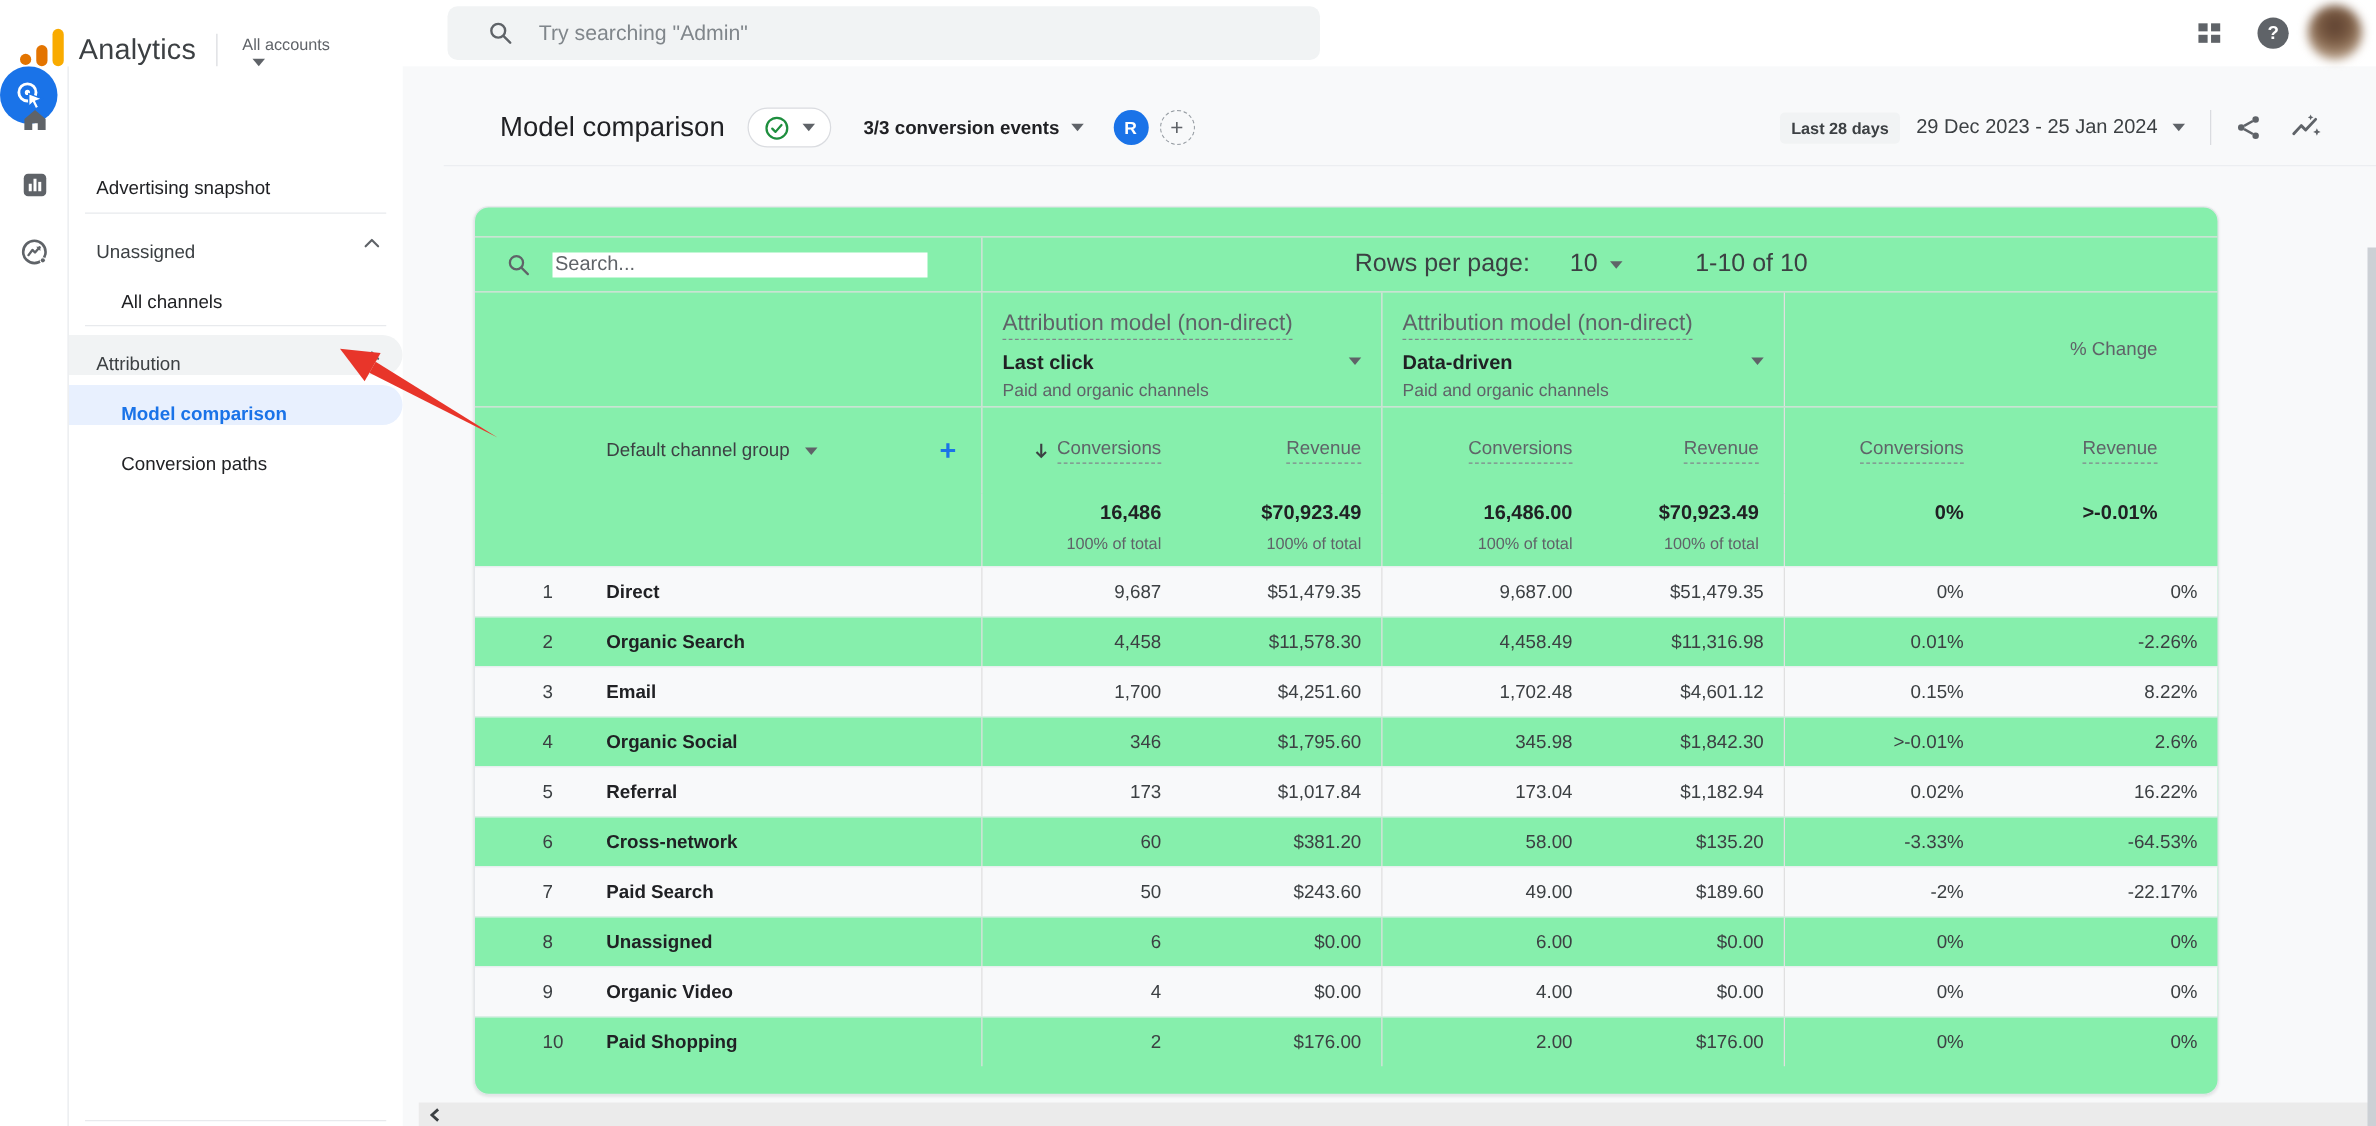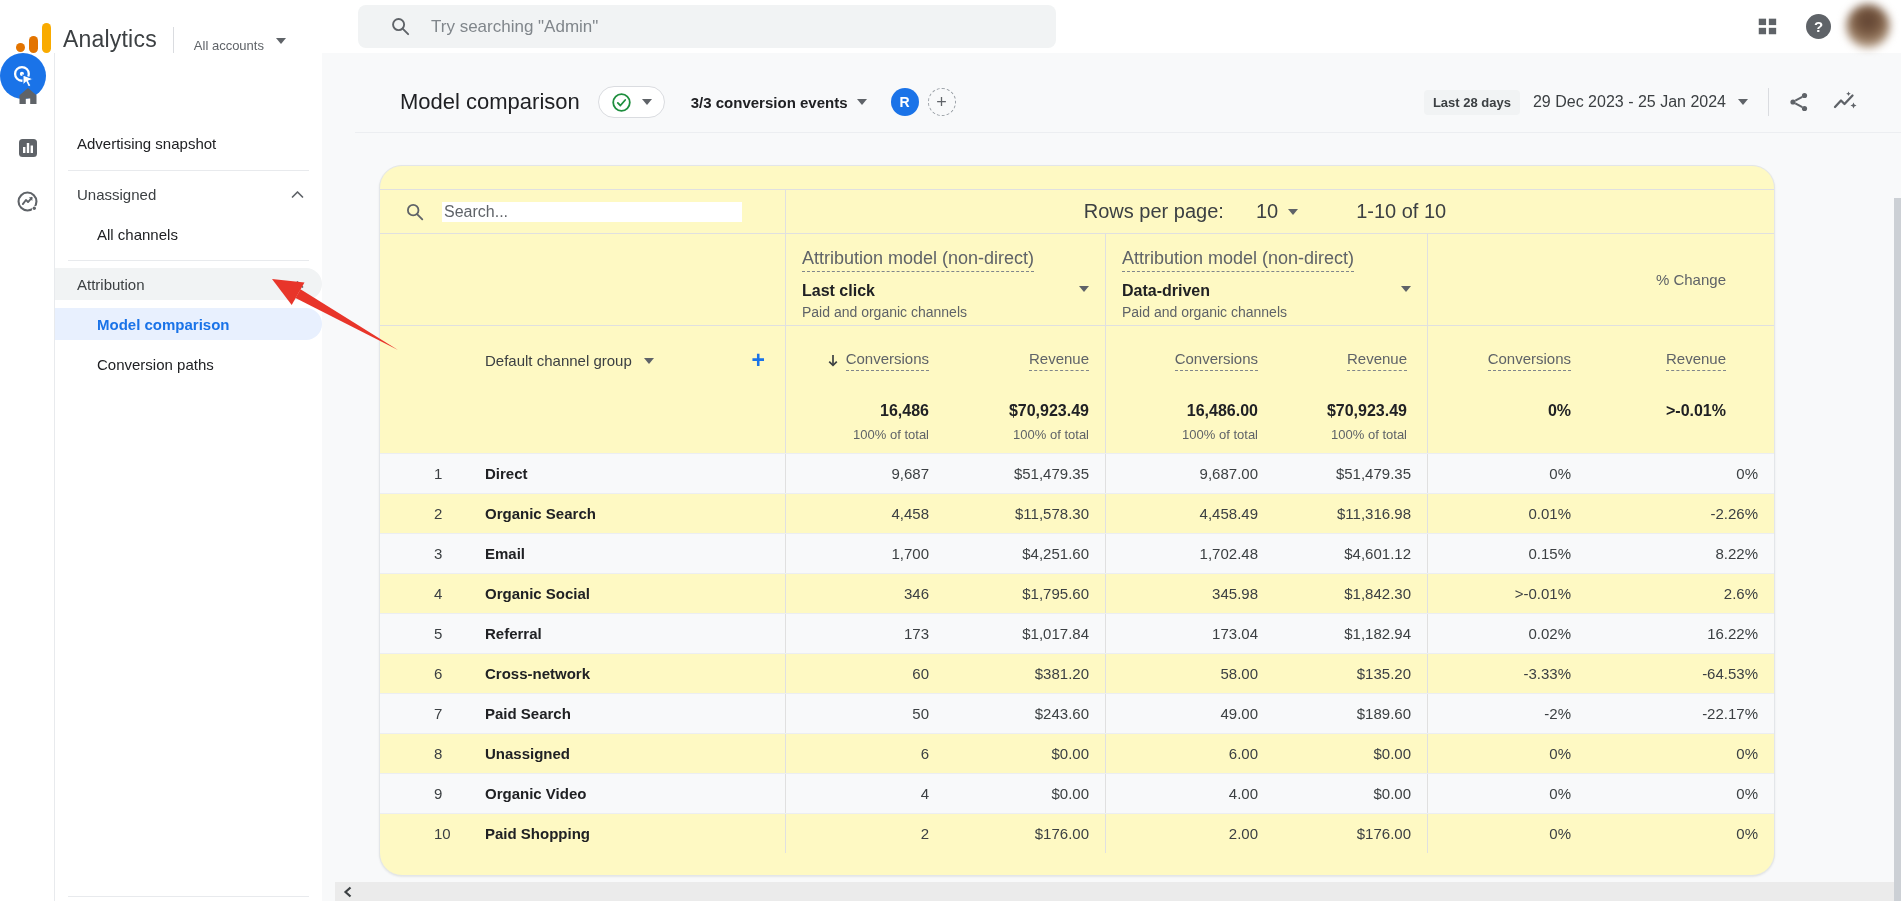--- a/index.html
+++ b/index.html
@@ -16,21 +16,21 @@
   }
 
   
   .topbar{position:absolute;left:0;top:0;width:1901px;height:53px;background:#fff;display:flex;align-items:flex-end;z-index:6}
   .ga-logo{margin-left:16px;position:relative;width:36px;height:30px;flex:none}
   .ga-logo .dot{position:absolute;left:0;bottom:1px;width:9px;height:9px;border-radius:50%;background:var(--brand-dark)}
   .ga-logo .bar-mid{position:absolute;left:13px;bottom:0;width:9px;height:17px;border-radius:4.5px;background:var(--brand-dark)}
   .ga-logo .bar-tall{position:absolute;left:26px;bottom:0;width:9px;height:30px;border-radius:4.5px;background:var(--brand)}
   .brand{margin-left:11px;font-size:23px;color:#3c4043;letter-spacing:.2px}
   .tb-div{width:1px;height:26px;background:#dadce0;margin:0 20px 0 16px}
-  .accounts{display:flex;flex-direction:row;gap:4px;align-items:flex-start;cursor:pointer}
+  .accounts{display:flex;flex-direction:column;gap:4px;align-items:flex-start;cursor:pointer}
   .accounts .lbl{font-size:13px;color:#5f6368}
   .caret{width:0;height:0;border-left:5px solid transparent;border-right:5px solid transparent;border-top:6px solid #5f6368}
   .accounts .caret{margin-left:8px}
   .search-pill{position:absolute;left:358px;top:5px;width:698px;height:43px;border-radius:8px;background:#f1f3f4;display:flex;align-items:center}
   .search-pill svg{margin-left:32px;flex:none}
   .search-pill input{border:none;outline:none;background:transparent;margin-left:18px;font-size:17px;color:#3c4043;width:560px;font-family:inherit}
   .search-pill input::placeholder{color:#80868b}
   .apps-btn{position:absolute;left:1756px;top:15px;cursor:pointer}
   .help-btn{position:absolute;left:1806px;top:14px;width:25px;height:25px;border-radius:50%;background:#5f6368;color:#fff;display:flex;align-items:center;justify-content:center;font-size:15px;font-weight:bold;cursor:pointer}
   .avatar{position:absolute;left:1846px;top:4px;width:44px;height:44px;border-radius:50%;
@@ -38,21 +38,21 @@
     filter:blur(4px);cursor:pointer}
 
   
   .rail{position:absolute;left:0;top:53px;width:55px;height:848px;background:#fff;border-right:1px solid #e8eaed;z-index:5}
   .rail-btn{position:absolute;left:0;width:55px;display:flex;justify-content:center;cursor:pointer}
   .rail-home{top:31px}.rail-reports{top:83px}.rail-explore{top:136px}
   .rail-ads{top:178px;left:5px;width:46px;height:46px;border-radius:50%;background:var(--accent-blue);display:flex;align-items:center;justify-content:center}
 
   
   .snav{position:absolute;left:55px;top:53px;width:267px;height:848px;background:#fff;z-index:4}
-  .nav-item{position:absolute;left:0;width:267px;height:32px;display:flex;align-items:center;font-size:15px;color:#202124;cursor:pointer}
+  .nav-item{position:absolute;left:0;width:267px;height:32px;display:flex;align-items:flex-end;font-size:15px;color:#202124;cursor:pointer}
   .nav-item .chev{position:absolute;right:18px;top:12px}
   .ni-snapshot{top:74px;padding-left:22px}
   .ni-performance{top:125px;padding-left:22px;color:#3c4043}
   .ni-allchannels{top:165px;padding-left:42px}
   .ni-attribution{top:215px;padding-left:22px;color:#3c4043;background:#f1f3f4;border-radius:0 16px 16px 0}
   .ni-model{top:255px;padding-left:42px;background:var(--selected-bg);color:var(--accent-blue);font-weight:bold;border-radius:0 16px 16px 0}
   .ni-paths{top:295px;padding-left:42px}
   .snav-div{position:absolute;left:13px;width:241px;height:1px;background:#e8eaed}
   .sd1{top:117px}.sd2{top:207px}.sd3{top:843px}
 
@@ -69,21 +69,21 @@
   .add-circle{margin-left:9px;width:28px;height:28px;border-radius:50%;border:1.6px dashed #9aa0a6;color:#5f6368;font-size:18px;display:flex;align-items:center;justify-content:center;cursor:pointer}
   .date-block{position:absolute;right:43px;top:34px;height:30px;display:flex;align-items:center}
   .date-chip{background:#f1f3f4;border-radius:4px;padding:5px 9px;font-size:13px;font-weight:bold;color:#3c4043}
   .date-text{margin-left:13px;font-size:16px;color:#3c4043;cursor:pointer}
   .date-block .caret{margin-left:12px}
   .v-div{width:1px;height:28px;background:#dadce0;margin:0 18px 0 20px}
   .icon-btn{cursor:pointer;display:flex;align-items:center}
   .icon-btn + .icon-btn{margin-left:20px}
 
   
-  .card{position:absolute;left:57px;top:112px;width:1396px;height:711px;background:#fef9c3;border:1px solid #e3e6e9;border-radius:23px;box-shadow:0 1px 2px rgba(60,64,67,.10)}
+  .card{position:absolute;left:57px;top:112px;width:1396px;height:711px;background:#86efac;border:1px solid #e3e6e9;border-radius:12px;box-shadow:0 1px 2px rgba(60,64,67,.10)}
   .row-search{position:absolute;left:0;top:23px;width:1394px;height:45px;border-top:1px solid var(--line);border-bottom:1px solid var(--line);display:grid;grid-template-columns:405px 1fr}
   .search-cell{display:flex;align-items:center;padding-left:25px}
   .search-cell input{border:none;outline:none;margin-left:17px;font-size:16px;color:#3c4043;width:300px;font-family:inherit}
   .search-cell input::placeholder{color:#5f6368}
   .pager-cell{border-left:1px solid var(--line);display:flex;align-items:center;justify-content:center;padding-right:30px;font-size:20px;color:#3c4043}
   .rpp-label{margin-right:32px}
   .rpp-value{display:flex;align-items:center;cursor:pointer}
   .rpp-value .caret{margin-left:10px}
   .page-range{margin-left:58px}
 

